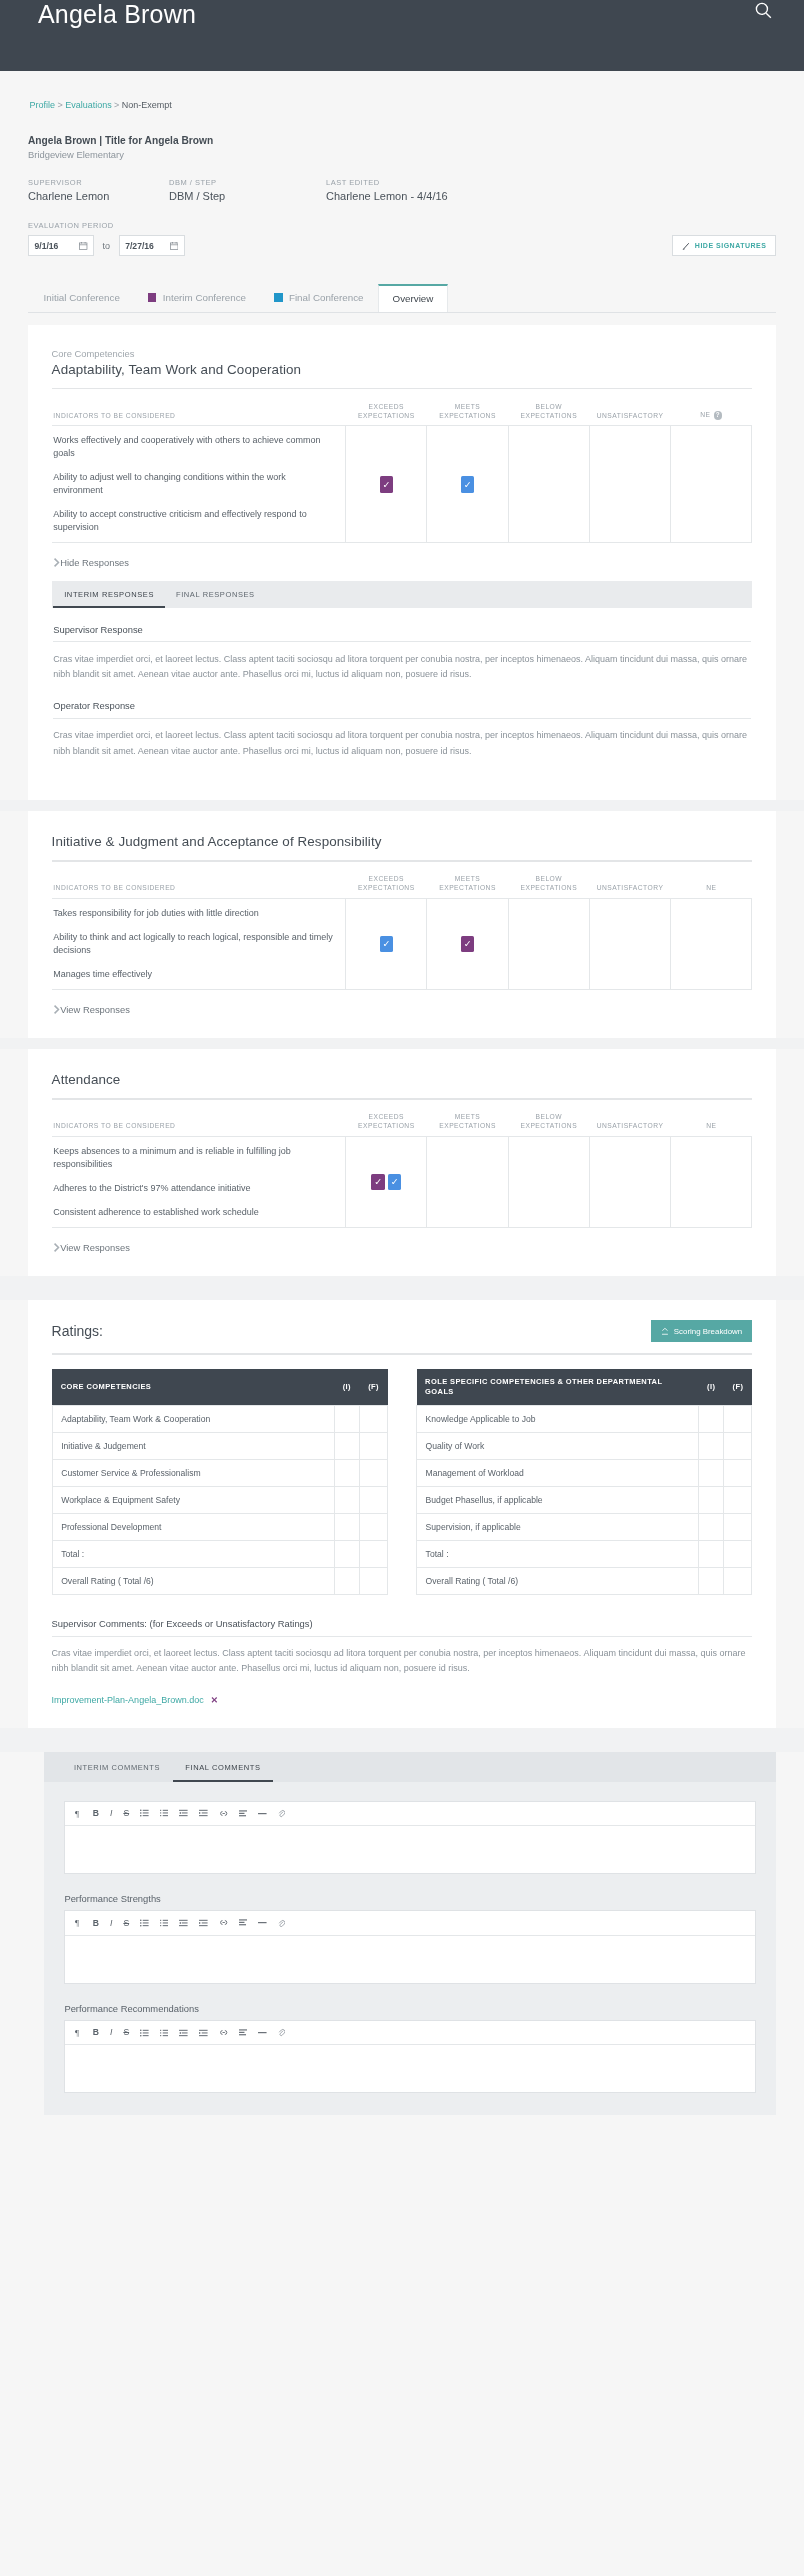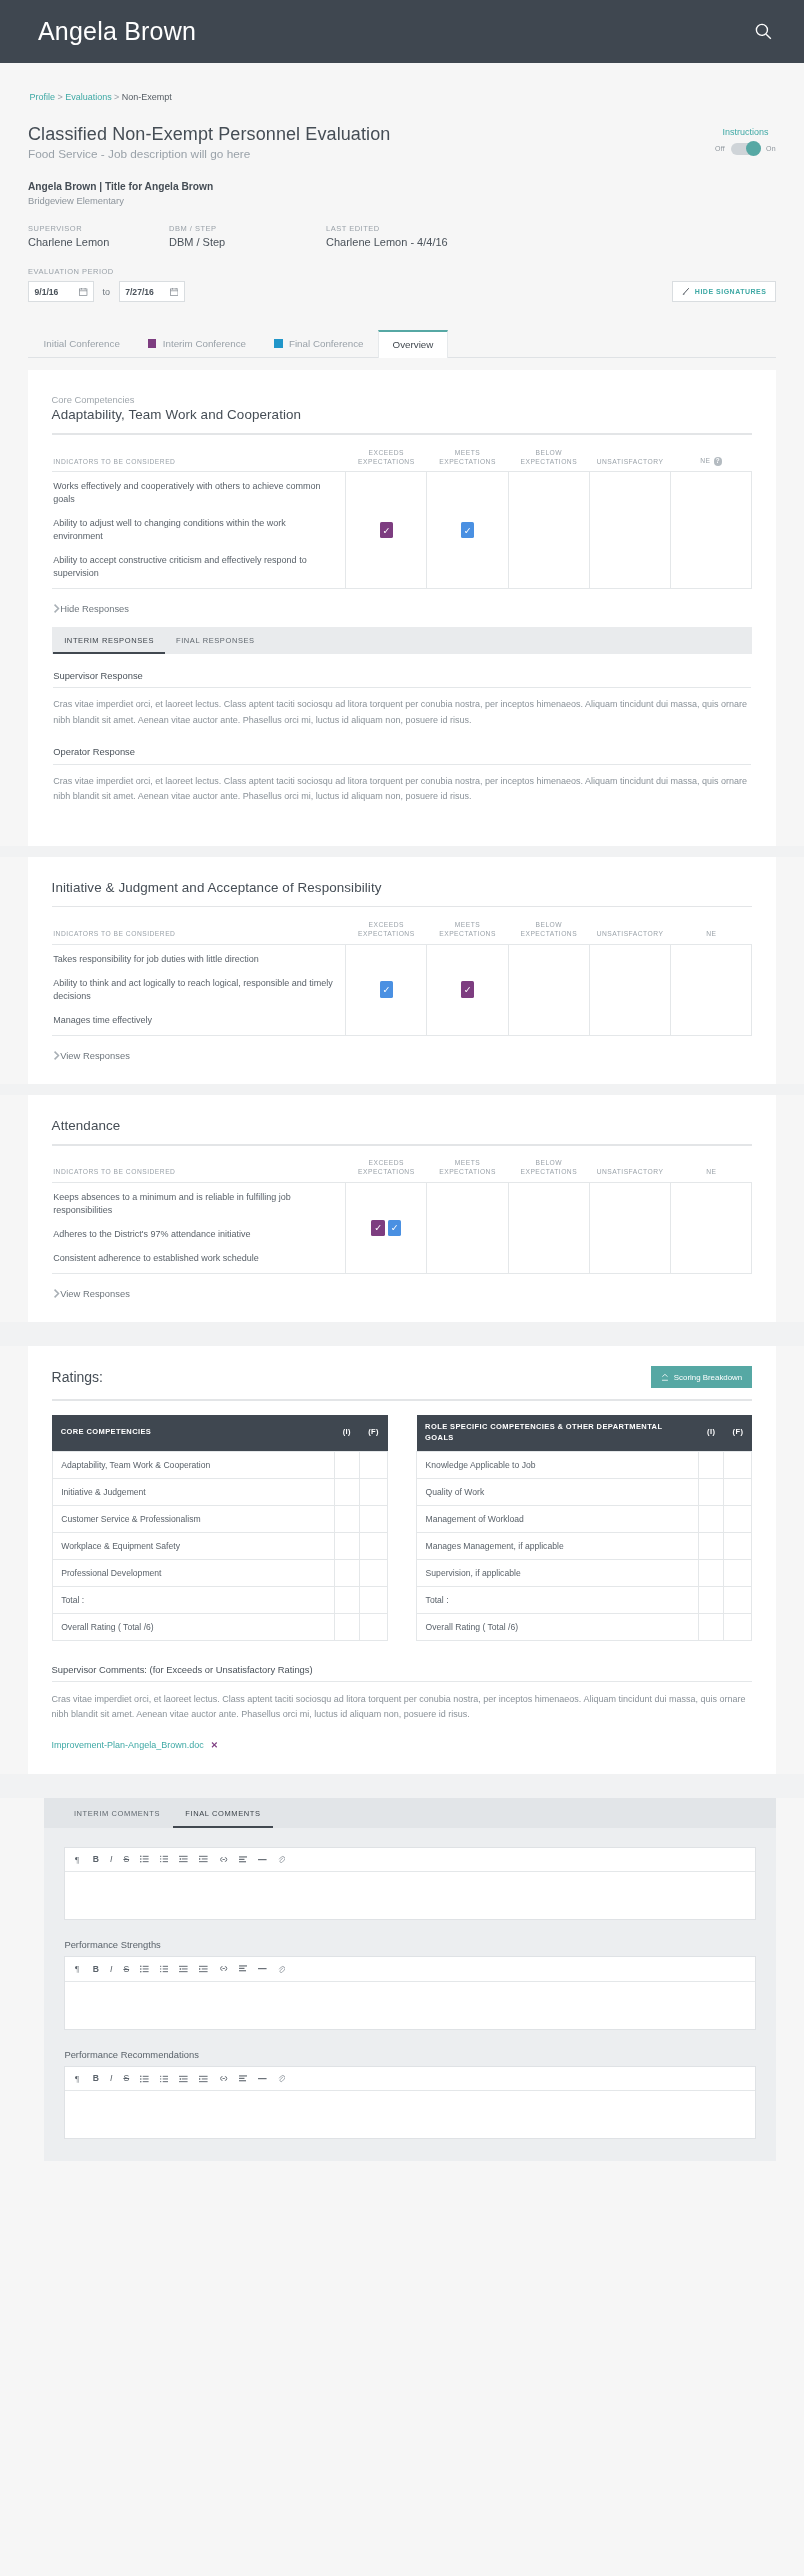--- a/index.html
+++ b/index.html
@@ -6,24 +6,23 @@
   html, body {
     width: 804px;
     background: #f6f6f6;
     font-family: "Liberation Sans", sans-serif;
     color: #4a535c;
   }
   body { width: 804px; height: 2576px; position: relative; overflow: hidden; }
 
   
   .topbar {
-    height: 63px;
+    height: 71px;
     background: #3f4750;
     display: flex;
-    align-items: center;
     justify-content: space-between;
     padding: 0 31px 0 38px;
   }
   .topbar-title {
     color: #ffffff;
     font-size: 25px;
     font-weight: 300;
     letter-spacing: 0.2px;
   }
   .search-icon { width: 20.4px; height: 20.4px; cursor: pointer; }
@@ -270,36 +269,20 @@
     </svg>
   </div>
 </div>
 
 <div class="page">
 
   <div class="breadcrumb">
     <a>Profile</a><span class="sep">&gt;</span><a>Evaluations</a><span class="sep">&gt;</span><span class="crumb-last">Non-Exempt</span>
   </div>
 
-  <div class="title-row">
-    <div>
-      <div class="eval-title">Classified Non-Exempt Personnel Evaluation</div>
-      <div class="eval-subtitle">Food Service - Job description will go here</div>
-    </div>
-    <div class="instructions-box">
-      <span class="instructions-link">Instructions</span>
-      <div class="toggle-wrap">
-        <span class="toggle-label">Off</span>
-        <div class="toggle">
-            <div class="knob"></div>
-          </div>
-        <span class="toggle-label">On</span>
-      </div>
-    </div>
-  </div>
 
   <div class="emp-name">Angela Brown | Title for Angela Brown</div>
   <div class="emp-school">Bridgeview Elementary</div>
 
   <div class="meta-row">
     <div class="meta-col c1">
       <div class="meta-label">SUPERVISOR</div>
       <div class="meta-value">Charlene Lemon</div>
     </div>
     <div class="meta-col c2">
@@ -617,21 +600,21 @@
               <td>Quality of Work</td>
               <td class="nw"></td>
               <td class="nw"></td>
             </tr>
       <tr>
               <td>Management of Workload</td>
               <td class="nw"></td>
               <td class="nw"></td>
             </tr>
       <tr>
-              <td>Manages Management, if applicable</td>
+              <td>Budget Phasellus, if applicable</td>
               <td class="nw"></td>
               <td class="nw"></td>
             </tr>
       <tr>
               <td>Supervision, if applicable</td>
               <td class="nw"></td>
               <td class="nw"></td>
             </tr>
       <tr>
               <td>Total :</td>

